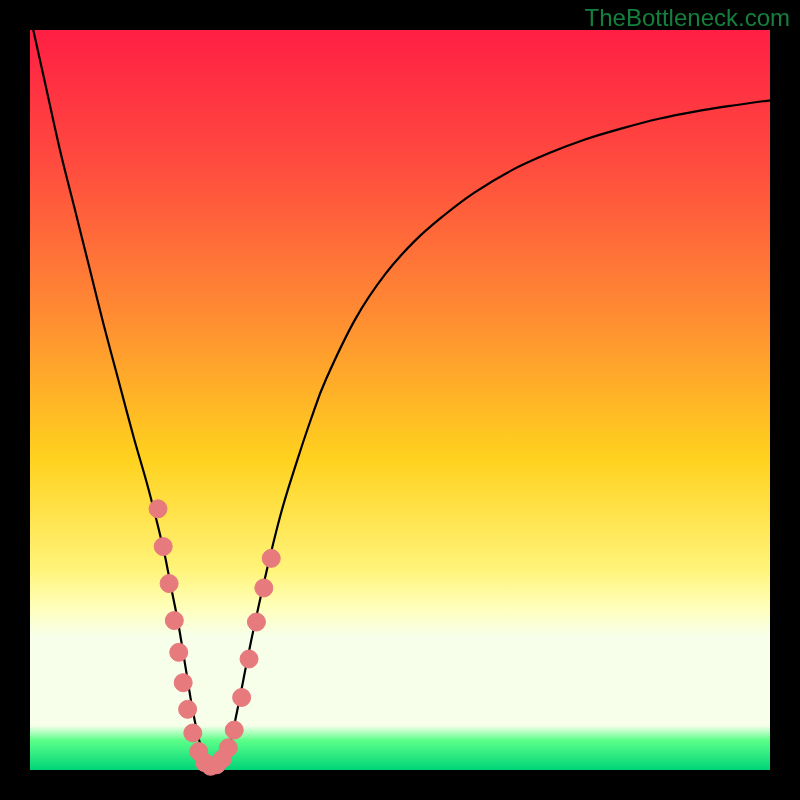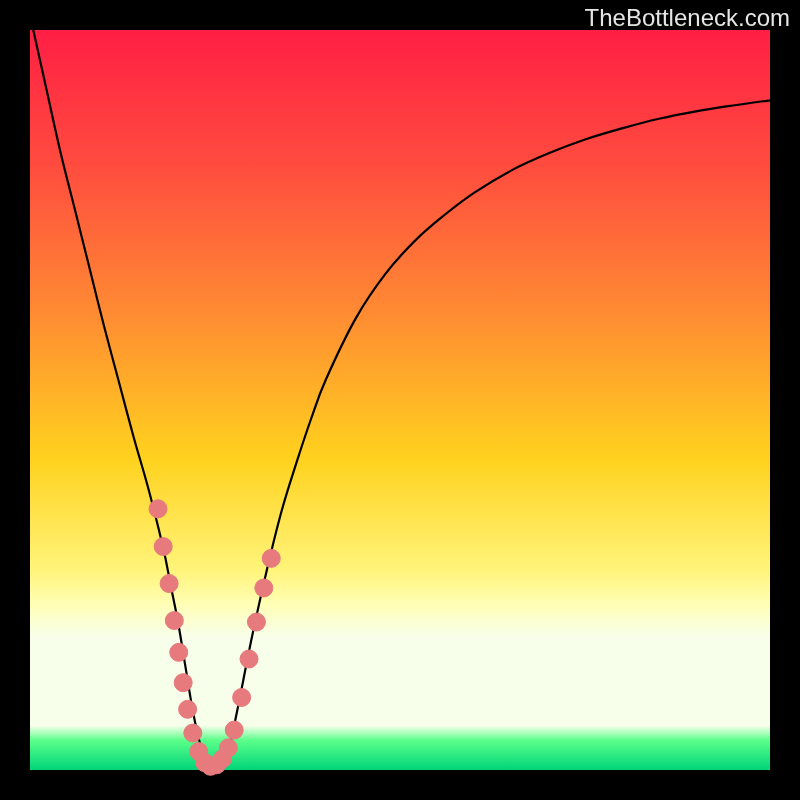--- a/index.html
+++ b/index.html
@@ -24,21 +24,21 @@
     left: 30px;
     top: 30px;
     width: 740px;
     height: 740px;
     
   }
   .watermark {
     position: absolute;
     top: 4px;
     right: 10px;
-    color: #e5e5e5;
+    color: #15803d;
     font-size: 24px;
     font-weight: 400;
     letter-spacing: 0px;
   }
   svg.curve {
     position: absolute;
     left: 30px;
     top: 30px;
     width: 740px;
     height: 740px;

